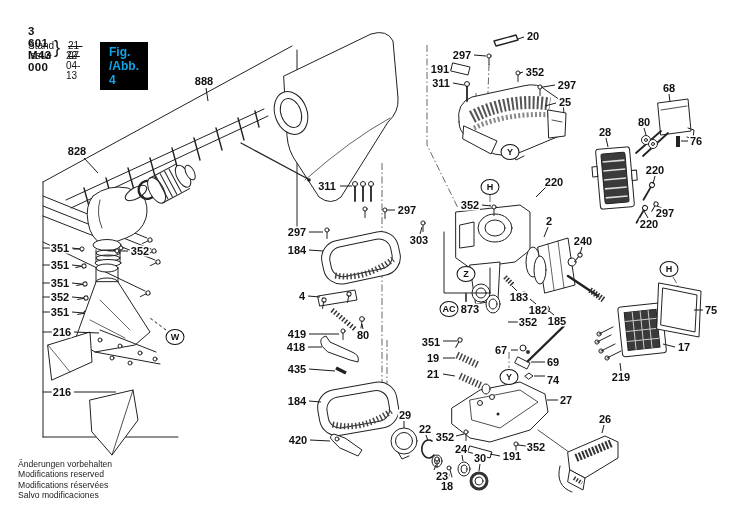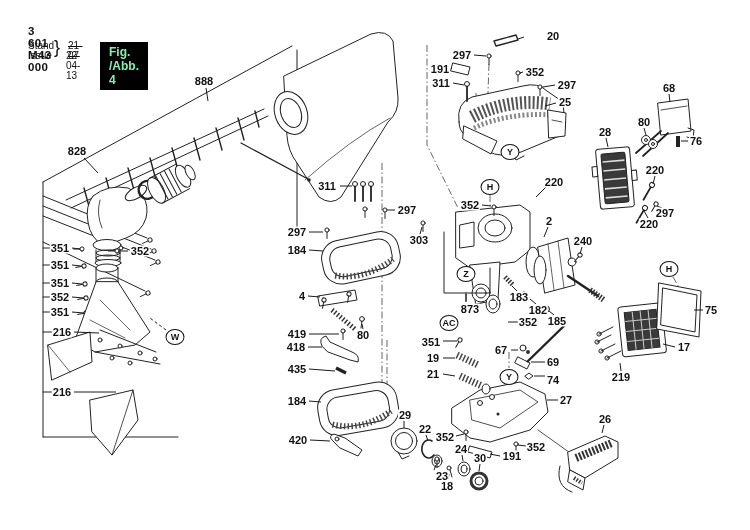--- a/index.html
+++ b/index.html
@@ -13,21 +13,21 @@
   .leader.dashedL{stroke-dasharray:3 2.5;}
   .plabel{position:absolute;transform:translate(-50%,-50%);font-size:11px;font-weight:bold;
           color:#111;background:#fff;padding:0 1px;line-height:1;white-space:nowrap;z-index:3;}
   .plabel.circ{border:1.3px solid #111;border-radius:50%;min-width:13px;height:14px;
           padding:0 2px;display:flex;align-items:center;justify-content:center;font-size:9px;}
   #title-block{position:absolute;left:0;top:0;z-index:4;}
   .pn{position:absolute;left:28px;top:25px;font-size:11.5px;font-weight:bold;letter-spacing:.4px;color:#111;}
   .tb-small{position:absolute;font-size:10px;color:#111;line-height:1;}
   .brace{position:absolute;left:54px;top:37px;font-size:18px;font-weight:normal;color:#111;}
   .struck{text-decoration:line-through;}
-  .figbox{position:absolute;left:100px;top:42px;background:#000;color:#86efac;
+  .figbox{position:absolute;left:100px;top:42px;background:#000;color:#0ea5e9;
           font-size:12px;font-weight:bold;padding:3px 9px;}
   #footer{position:absolute;left:18px;top:459px;font-size:8.6px;line-height:10.4px;color:#222;z-index:4;}
 </style>
 </head>
 <body>
 
 <div id="stage">
 
   <svg id="art" width="750" height="530" viewBox="0 0 750 530">
 
@@ -421,21 +421,21 @@
       <div class="plabel" style="left: 60px; top: 283px;">351</div>
       <div class="plabel" style="left: 60px; top: 297px;">352</div>
       <div class="plabel" style="left: 60px; top: 312px;">351</div>
       <div class="plabel" style="left: 62px; top: 332px;">216</div>
       <div class="plabel" style="left: 62px; top: 392px;">216</div>
       <div class="plabel circ" style="left: 175px; top: 337px;">W</div>
       <div class="plabel" style="left: 327px; top: 186px;">311</div>
       <div class="plabel" style="left: 462px; top: 55px;">297</div>
       <div class="plabel" style="left: 440px; top: 69px;">191</div>
       <div class="plabel" style="left: 441px; top: 83px;">311</div>
-      <div class="plabel" style="left: 553px; top: 36px;">20</div>
+      <div class="plabel" style="left: 533px; top: 36px;">20</div>
       <div class="plabel" style="left: 535px; top: 72px;">352</div>
       <div class="plabel" style="left: 567px; top: 85px;">297</div>
       <div class="plabel" style="left: 565px; top: 102px;">25</div>
       <div class="plabel circ" style="left: 510px; top: 152px;">Y</div>
       <div class="plabel" style="left: 669px; top: 88px;">68</div>
       <div class="plabel" style="left: 644px; top: 122px;">80</div>
       <div class="plabel" style="left: 605px; top: 132px;">28</div>
       <div class="plabel" style="left: 696px; top: 141px;">76</div>
       <div class="plabel" style="left: 655px; top: 170px;">220</div>
       <div class="plabel" style="left: 665px; top: 213px;">297</div>
@@ -447,21 +447,21 @@
       <div class="plabel" style="left: 302px; top: 296px;">4</div>
       <div class="plabel circ" style="left: 490px; top: 187px;">H</div>
       <div class="plabel" style="left: 470px; top: 205px;">352</div>
       <div class="plabel" style="left: 554px; top: 182px;">220</div>
       <div class="plabel" style="left: 549px; top: 221px;">2</div>
       <div class="plabel" style="left: 583px; top: 241px;">240</div>
       <div class="plabel circ" style="left: 466px; top: 274px;">Z</div>
       <div class="plabel" style="left: 519px; top: 297px;">183</div>
       <div class="plabel" style="left: 538px; top: 310px; text-align: right;">182</div>
       <div class="plabel" style="left: 557px; top: 321px;">185</div>
-      <div class="plabel circ" style="left: 449px; top: 309px; margin-top: 14px;">AC</div>
+      <div class="plabel circ" style="left: 449px; top: 309px;">AC</div>
       <div class="plabel" style="left: 470px; top: 309px;">873</div>
       <div class="plabel" style="left: 528px; top: 322px;">352</div>
       <div class="plabel circ" style="left: 669px; top: 269px;">H</div>
       <div class="plabel" style="left: 711px; top: 310px;">75</div>
       <div class="plabel" style="left: 684px; top: 347px;">17</div>
       <div class="plabel" style="left: 621px; top: 377px;">219</div>
       <div class="plabel" style="left: 297px; top: 334px;">419</div>
       <div class="plabel" style="left: 363px; top: 335px;">80</div>
       <div class="plabel" style="left: 296px; top: 347px;">418</div>
       <div class="plabel" style="left: 297px; top: 369px;">435</div>
@@ -490,14 +490,20 @@
   <div id="title-block">
     <div class="pn">3 601 M43 000</div>
     <span class="tb-small" style="left:28px;top:41px;">Stand</span>
     <span class="tb-small" style="left:28px;top:51px;">Issue</span>
     <span class="brace">}</span>
     <span class="tb-small struck" style="left:68px;top:41px;">21-07</span>
     <span class="tb-small" style="left:66px;top:51px;">22-04-13</span>
     <div class="figbox">Fig. /Abb. 4</div>
   </div>
 
+  <div id="footer">
+    <div>Änderungen vorbehalten</div>
+    <div>Modifications reserved</div>
+    <div>Modifications réservées</div>
+    <div>Salvo modificaciones</div>
+  </div>
 
 </div>
 
 </body></html>

